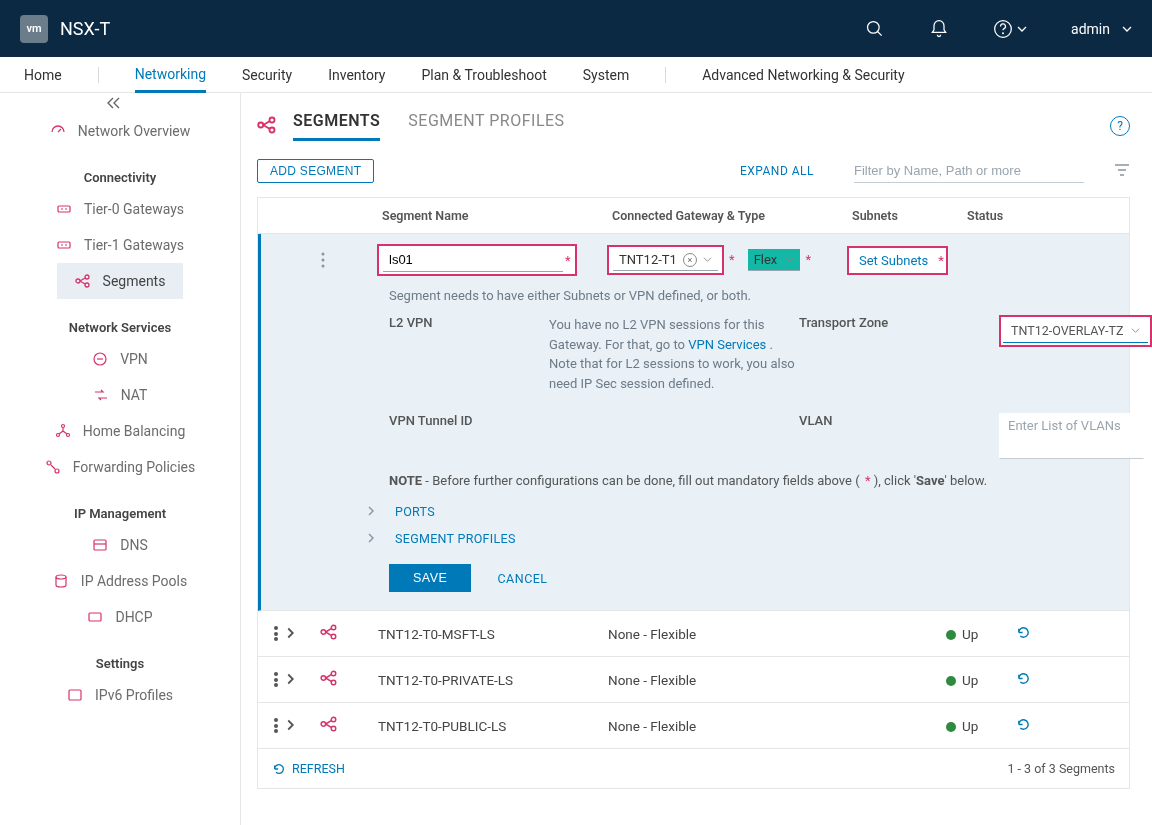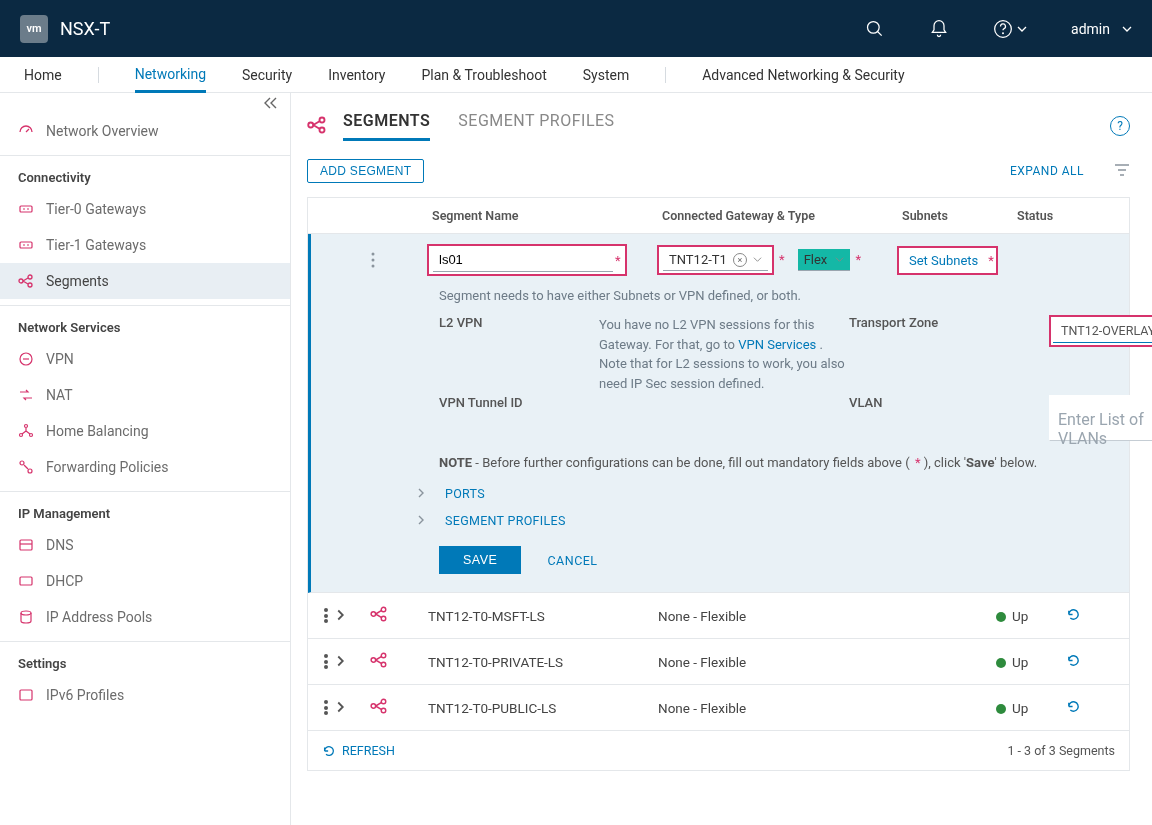--- a/index.html
+++ b/index.html
@@ -13,21 +13,21 @@
   .help-drop { display:flex; align-items:center; gap:4px; }
   .admin-drop { display:flex; align-items:center; gap:12px; font-size:14px; }
   .chev-down { width:10px; height:10px; }
 
   .tabbar { height:36px; border-bottom:1px solid #e4e7ea; display:flex; align-items:center; padding:0 24px; gap:36px; font-size:14px; color:#333; }
   .tabbar .tab { height:36px; display:flex; align-items:center; cursor:pointer; }
   .tabbar .tab.active { color:#0079b8; border-bottom:3px solid #0079b8; margin-bottom:-1px; }
   .tabbar .sep { width:1px; height:16px; background:#d6dbe0; }
 
   .body-wrap { display:flex; height:calc(100vh - 93px); position:relative; }
-  .sidebar { width:291px; border-right:1px solid #e4e7ea; display:flex; flex-direction:column; overflow:auto; }
+  .sidebar { width:241px; border-right:1px solid #e4e7ea; display:flex; flex-direction:column; overflow:auto;align-items:center; }
   .sidebar-collapse { height:20px; text-align:right; padding:4px 12px 0 0; color:#6a6a6a; }
   .side-item { display:flex; align-items:center; gap:12px; padding:10px 18px; cursor:pointer; color:#6c6c6c; font-size:14px; }
   .side-item.active { background:#e8eef3; color:#444; }
   .side-item .ico { width:16px; height:16px; display:flex; align-items:center; justify-content:center; }
   .side-item .ico svg { width:16px; height:16px; }
   .side-header { padding:14px 18px 6px; font-size:13px; color:#444; font-weight:600; }
   .side-group-sep { border-top:1px solid #e4e7ea; margin-top:6px; }
 
   .main { flex:1; display:flex; flex-direction:column; overflow:auto; padding:0 22px 20px 16px; }
   .main-header-row { display:flex; align-items:center; padding:18px 0 0 0; gap:16px; }
@@ -54,26 +54,26 @@
   .dots-v { color:#8a949d; display:flex; justify-content:center;}
   .highlight-box { border:2px solid #d6336c; display:inline-flex; align-items:center; background:#fff; }
   .seg-name-input { border:none; border-bottom:1px solid #9aa5af; outline:none; padding:4px 6px; width:180px; font-size:13px; background:#fff; }
   .asterisk { color:#d6336c; font-size:13px; margin-left:2px; }
   .gw-box { background:#fff; border:none; border-bottom:1px solid #9aa5af; display:inline-flex; align-items:center; padding:3px 6px; gap:6px; font-size:13px; }
   .clear-btn { width:14px; height:14px; border:1px solid #888; border-radius:50%; display:inline-flex; align-items:center; justify-content:center; font-size:9px; color:#666; }
   .flex-sel { border-bottom:1px solid #9aa5af; background:#14b8a6; display:inline-flex; align-items:center; padding:3px 6px; gap:8px; font-size:13px;}
   .set-subnets { color:#0079b8; font-size:13px; padding:3px 8px; display:inline-flex; }
 
   .note-top { margin:12px 0 12px 120px; font-size:13px; color:#6d7b87; }
-  .details-grid { display:grid; grid-template-columns: 160px 250px 200px 225px; margin-left:120px; row-gap:2px; align-items:start; font-size:13px; color:#555; }
+  .details-grid { display:grid; grid-template-columns: 160px 250px 200px 225px; margin-left:120px; row-gap:20px; align-items:start; font-size:13px; color:#555; }
   .details-grid .label { font-weight:500; }
   .vpn-msg { color:#6d7b87; line-height:1.5; }
   .link { color:#0079b8; cursor:pointer; }
   .tz-select { display:inline-flex; align-items:center; background:#fff; border-bottom:1px solid #0079b8; padding:4px 8px; font-size:12.5px; width:145px; justify-content:space-between;}
-  .vlan-area { background:#fff; border:1px solid #fff; width:145px; height:46px; padding:14px 8px; color:#9aa5af; font-size:16px; border-bottom:1px solid #c5cdd4;}
+  .vlan-area { background:#fff; border:1px solid #fff; width:145px; height:46px; padding:4px 8px; color:#9aa5af; font-size:13px; border-bottom:1px solid #c5cdd4;}
   .note-bold { margin:14px 0 10px 120px; font-size:13px; color:#555; }
   .note-bold b { font-weight:700; }
 
   .sub-toggle { display:flex; align-items:center; gap:20px; margin-left:98px; padding:6px 0; }
   .sub-toggle .chev { color:#8a949d; }
   .sub-toggle .lbl { color:#0079b8; font-size:12.5px; letter-spacing:0.3px; cursor:pointer; }
 
   .action-row { margin:12px 0 0 120px; display:flex; gap:26px; align-items:center; }
   .btn-primary { background:#0079b8; color:#fff; border:none; padding:7px 24px; font-size:12.5px; letter-spacing:0.5px; cursor:pointer; }
   .btn-text { color:#0079b8; font-size:12.5px; letter-spacing:0.5px; cursor:pointer; }
@@ -236,33 +236,33 @@
           <svg viewBox="0 0 16 16" stroke="#d6336c" fill="none" stroke-width="1.2">
             <rect x="2" y="3" width="12" height="10" rx="1"></rect>
             <path d="M2 7h12"></path>
           </svg>
         </span>
       <span>DNS</span>
     </div>
     <div class="side-item">
       <span class="ico">
           <svg viewBox="0 0 16 16" stroke="#d6336c" fill="none" stroke-width="1.2">
-            <rect x="2" y="4" width="12" height="8" rx="1"></rect>
-          </svg>
-        </span>
-      <span>DHCP</span>
-    </div>
-    <div class="side-item">
-      <span class="ico">
-          <svg viewBox="0 0 16 16" stroke="#d6336c" fill="none" stroke-width="1.2">
             <ellipse cx="8" cy="4" rx="5" ry="2"></ellipse>
             <path d="M3 4v8c0 1 2.2 2 5 2s5-1 5-2V4"></path>
           </svg>
         </span>
       <span>IP Address Pools</span>
+    </div>
+    <div class="side-item">
+      <span class="ico">
+          <svg viewBox="0 0 16 16" stroke="#d6336c" fill="none" stroke-width="1.2">
+            <rect x="2" y="4" width="12" height="8" rx="1"></rect>
+          </svg>
+        </span>
+      <span>DHCP</span>
     </div>
     <div class="side-group-sep"></div>
     <div class="side-header">Settings</div>
     <div class="side-item">
       <span class="ico">
           <svg viewBox="0 0 16 16" stroke="#d6336c" fill="none" stroke-width="1.2">
             <rect x="2" y="3" width="12" height="10" rx="1"></rect>
           </svg>
         </span>
       <span>IPv6 Profiles</span>
@@ -282,20 +282,23 @@
       <div class="main-tabs">
         <div class="main-tab active">SEGMENTS</div>
         <div class="main-tab">SEGMENT PROFILES</div>
       </div>
       <div class="help-circle">?</div>
     </div>
 
     <div class="toolbar-row">
       <button class="btn-outline">ADD SEGMENT</button>
       <span class="expand-all">EXPAND ALL</span>
+      <div class="filter-box">
+        <input placeholder="Filter by Name, Path or more" style="">
+      </div>
       <span class="filter-funnel">
         <svg width="16" height="14" viewBox="0 0 16 14">
             <path d="M1 2h14M4 7h8M6 12h4" stroke="#8a949d" stroke-width="1.6"></path>
           </svg>
       </span>
     </div>
 
     <div class="grid">
       <div class="grid-head">
         <div></div>

